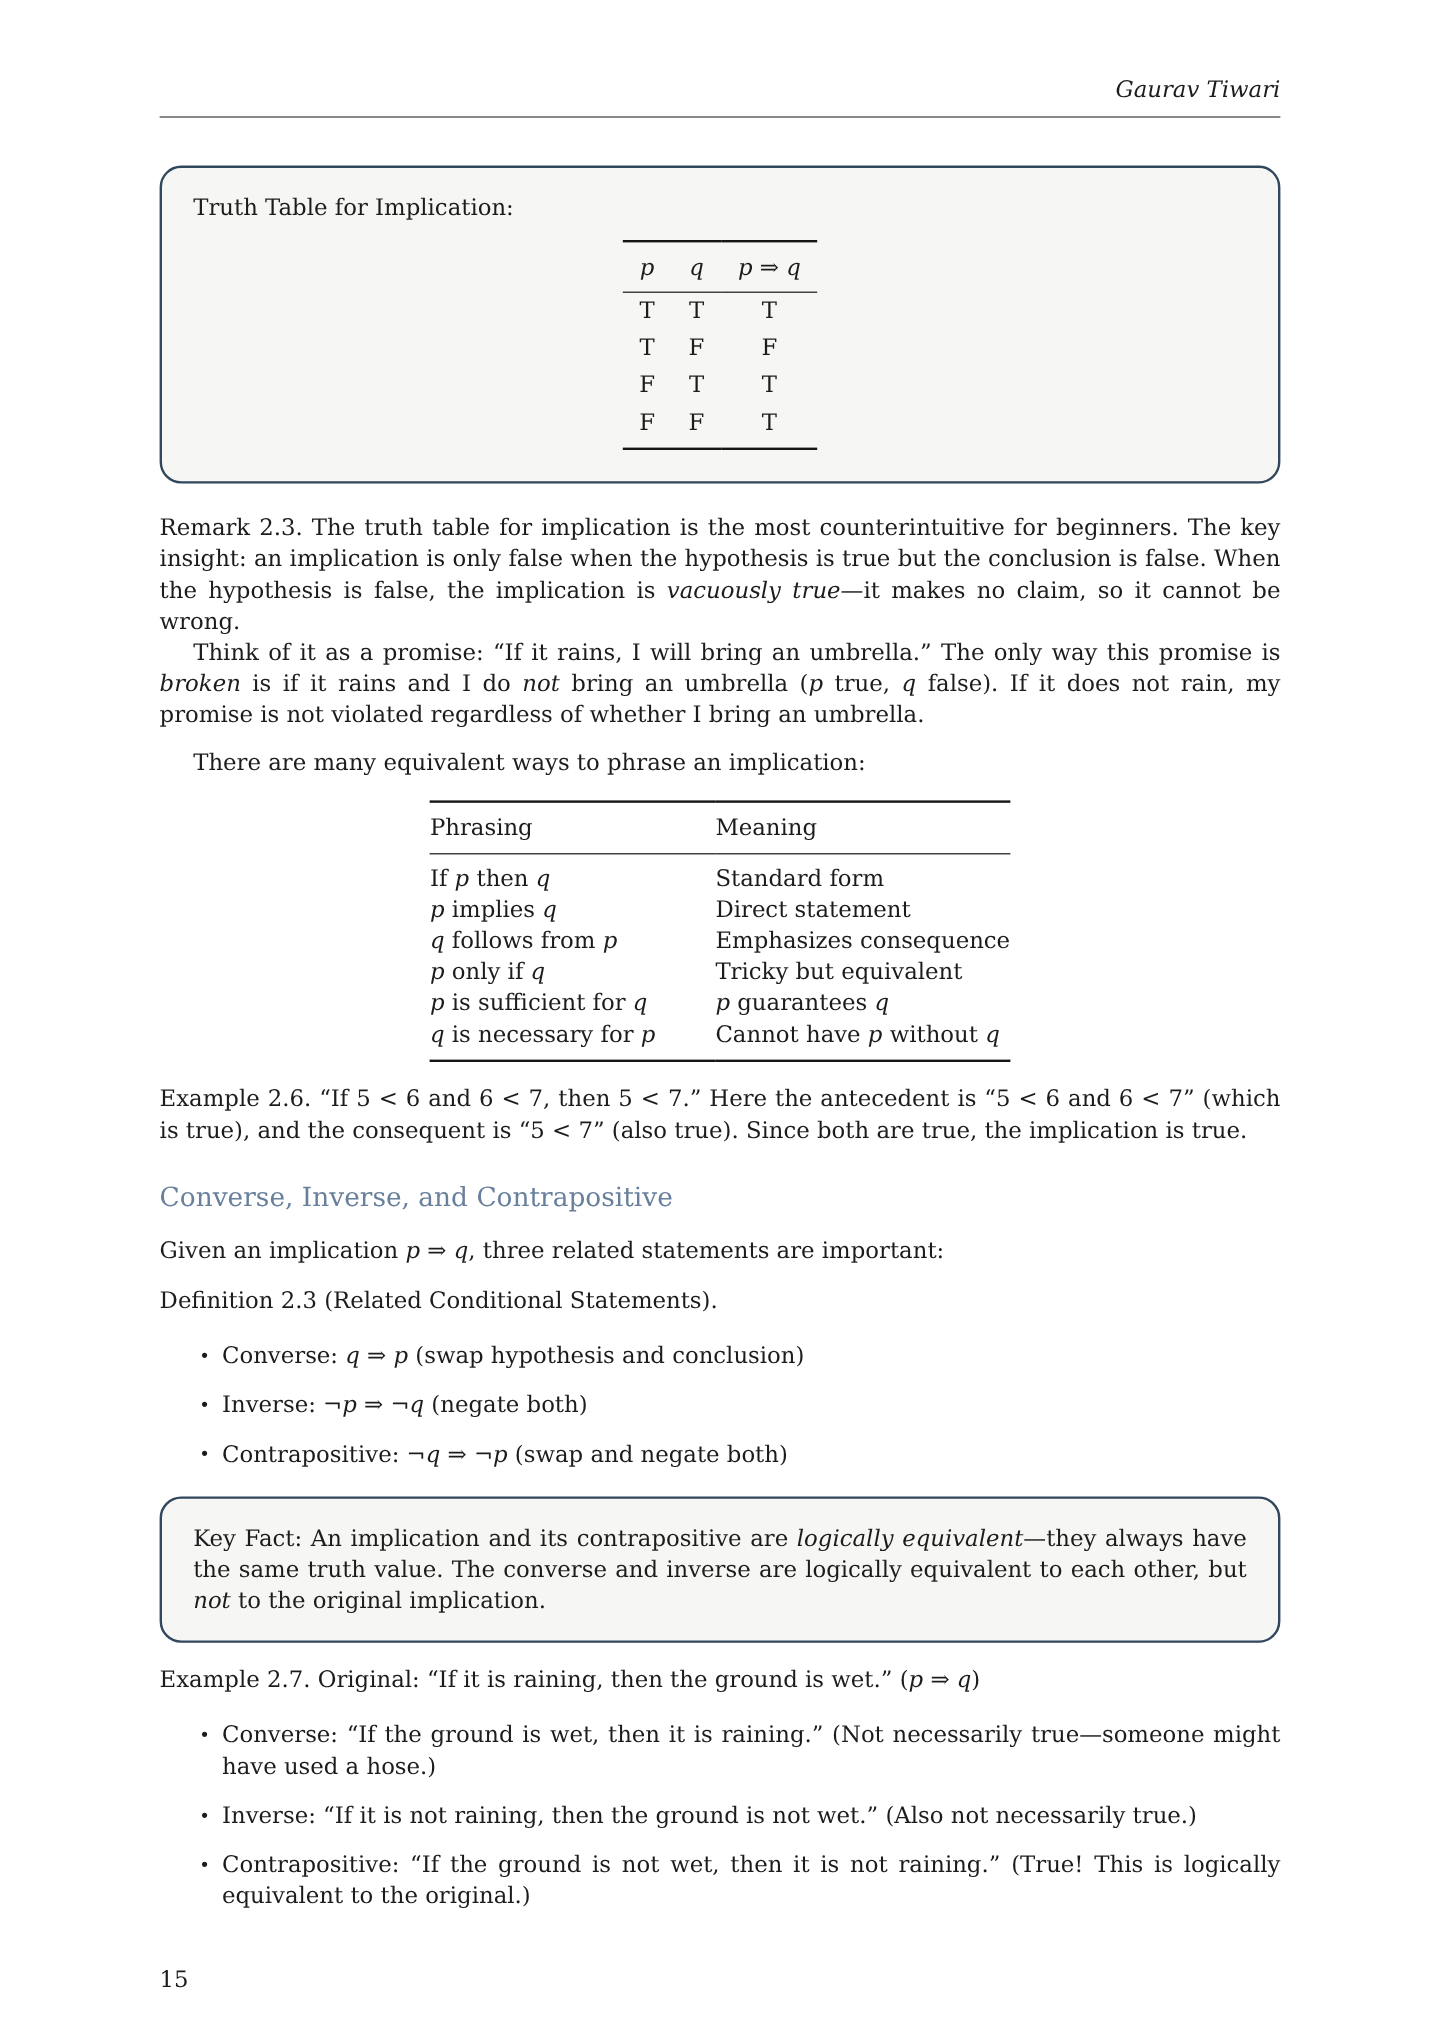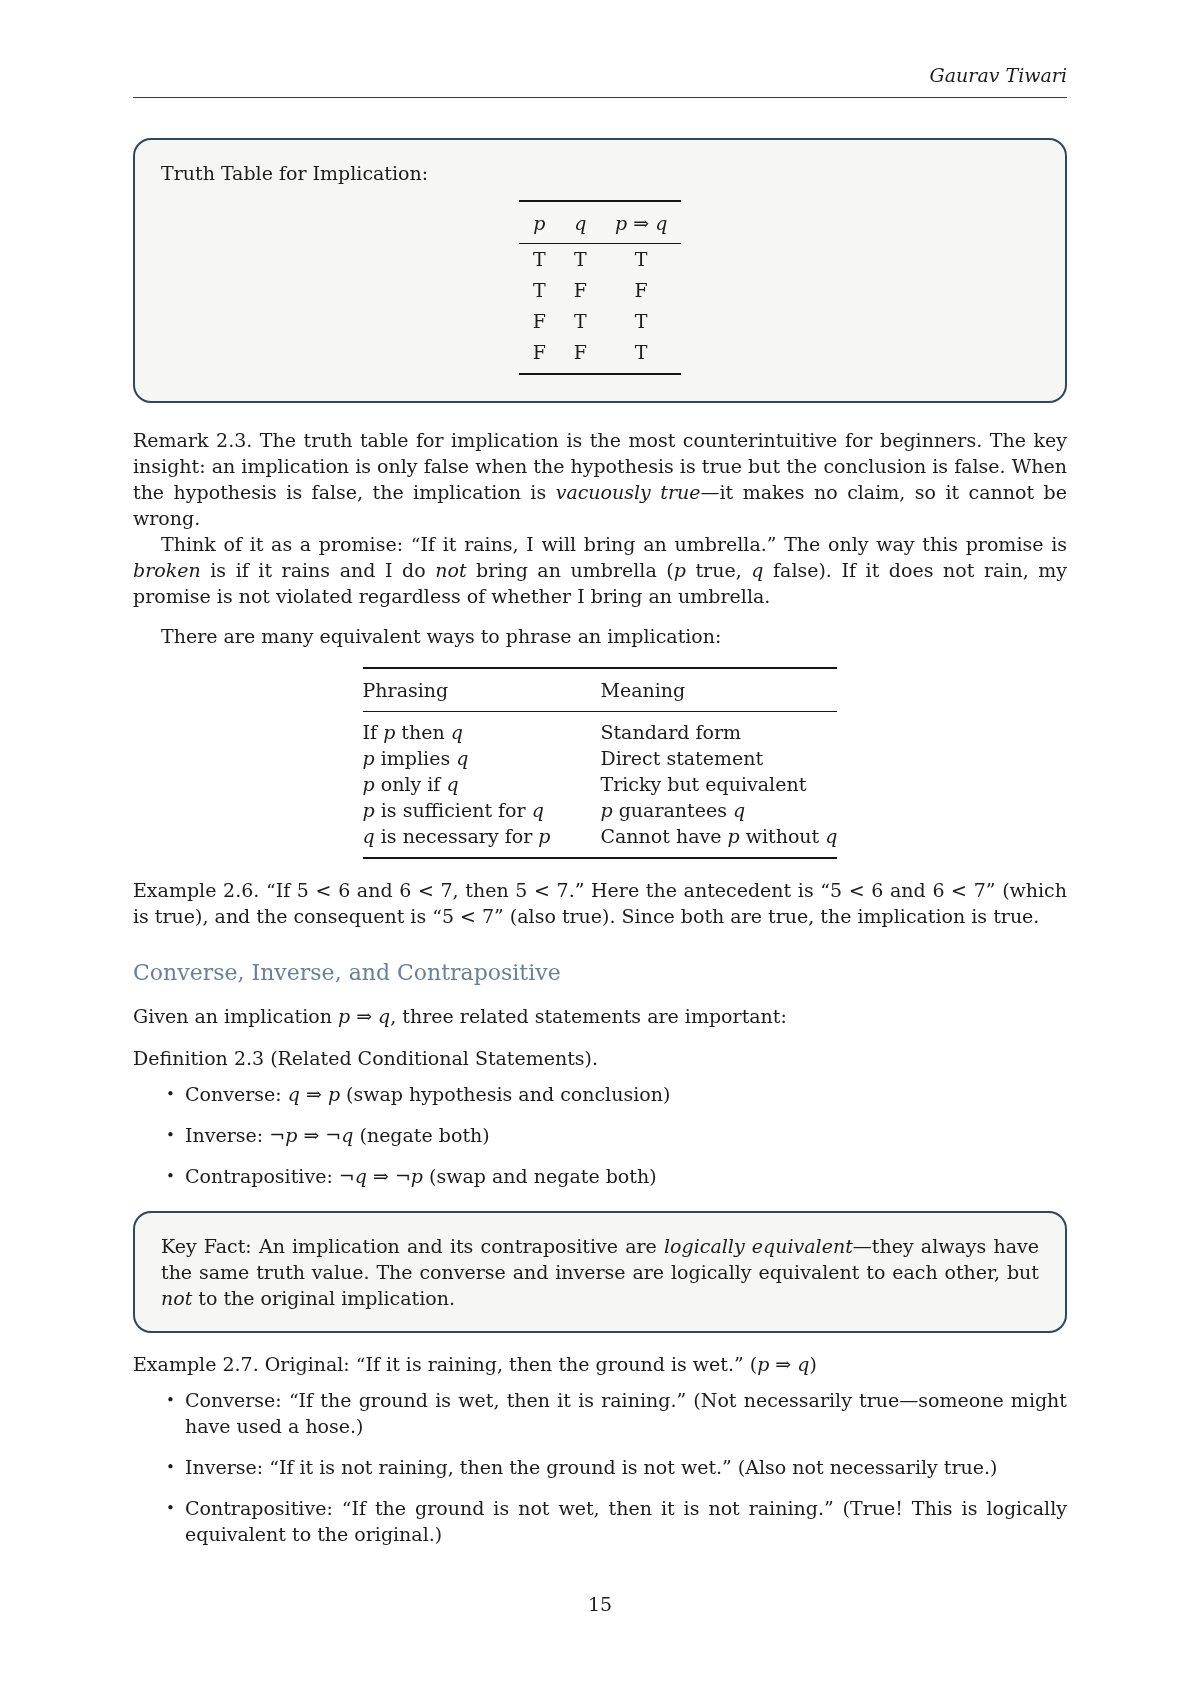--- a/index.html
+++ b/index.html
@@ -42,26 +42,26 @@
   .ptable th:first-child, .ptable td:first-child { padding-right:50px; }
   .ptable thead th { border-top:2px solid #151515; border-bottom:1.2px solid #151515; padding-top:8px; padding-bottom:8px; }
   .ptable tbody tr:first-child td { padding-top:7px; }
   .ptable tbody tr:last-child td { border-bottom:2px solid #151515; padding-bottom:8px; }
 
   .subsection {
     margin-top:30px; font-size:22px; line-height:28px;
     font-weight:normal; color:#68809c;
   }
 
-  ul.bullets { list-style:none; margin-top:10px; padding-left:52px; }
+  ul.bullets { list-style:none; margin-top:20px; padding-left:52px; }
   ul.bullets li { position:relative; text-align:justify; margin-bottom:15px; }
   ul.bullets li::before { content:"\2022"; position:absolute; left:-19px; top:0; font-size:15px; color:#1c1c1c; }
 
   footer { margin-top:44px; }
-  .pagenum { text-align:center; }
+  .pagenum { }
 </style>
 </head>
 <body>
 
 <div class="page">
 
   <header>
     <div class="author">Gaurav Tiwari</div>
   </header>
 
@@ -116,20 +116,24 @@
       <tbody>
         <tr>
           <td><span>If </span><span class="it">p</span><span> then </span><span class="it">q</span></td>
           <td><span>Standard form</span></td>
         </tr>
         <tr>
           <td><span class="it">p</span><span> implies </span><span class="it">q</span></td>
           <td><span>Direct statement</span></td>
         </tr>
         <tr>
+          <td><span class="it">q</span><span> follows from </span><span class="it">p</span></td>
+          <td><span>Emphasizes consequence</span></td>
+        </tr>
+        <tr>
           <td><span class="it">p</span><span> only if </span><span class="it">q</span></td>
           <td><span>Tricky but equivalent</span></td>
         </tr>
         <tr>
           <td><span class="it">p</span><span> is sufficient for </span><span class="it">q</span></td>
           <td><span class="it">p</span><span> guarantees </span><span class="it">q</span></td>
         </tr>
         <tr>
           <td><span class="it">q</span><span> is necessary for </span><span class="it">p</span></td>
           <td><span>Cannot have </span><span class="it">p</span><span> without </span><span class="it">q</span></td>

